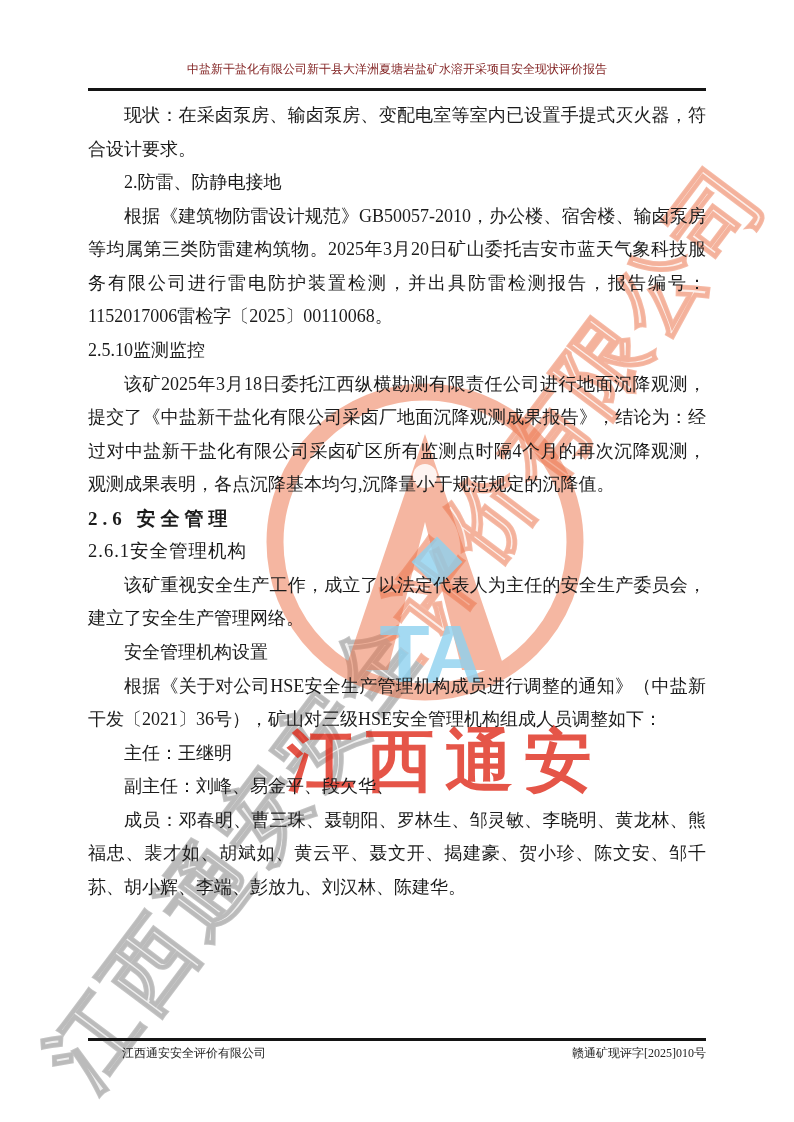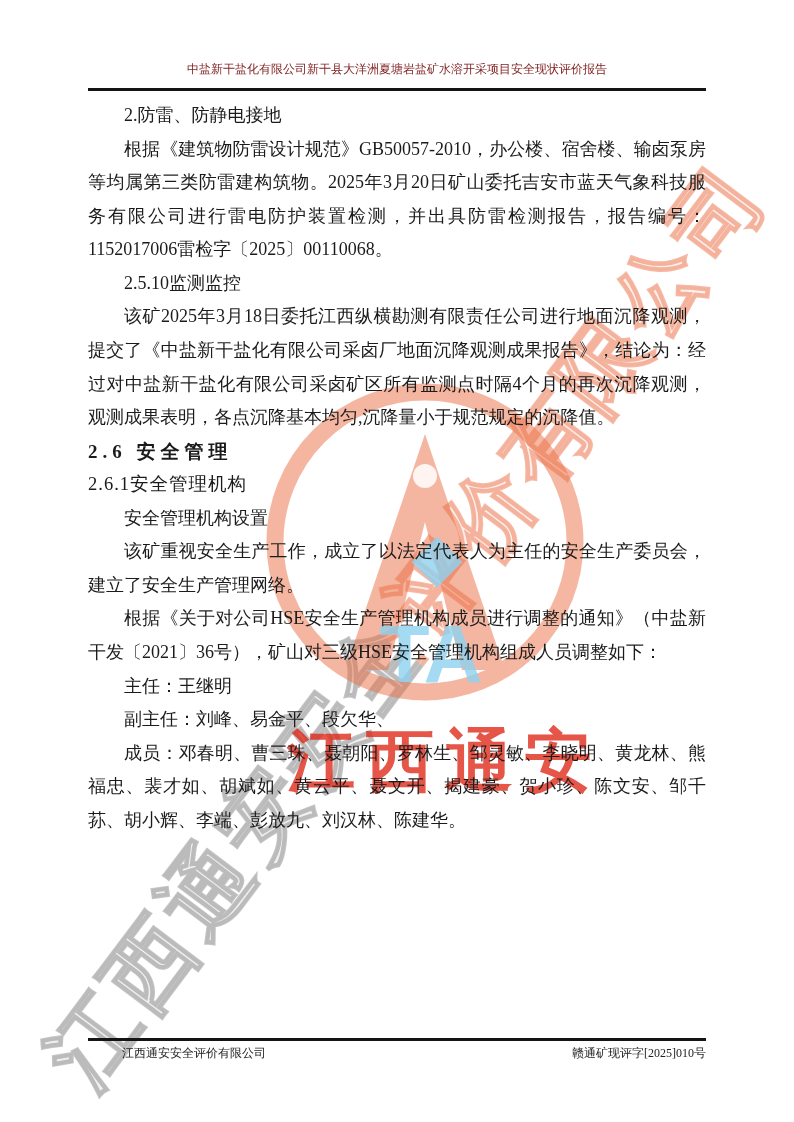--- a/index.html
+++ b/index.html
@@ -20,21 +20,21 @@
     background:#141414; z-index:3;
   }
 
   
   .content {
     position:absolute; left:88px; top:99px; width:618px;
     font-size:18px; line-height:33.57px; color:#1b1b1b;
     text-align:justify; z-index:2;
   }
   .content p { margin:0; text-indent:2em; }
-  .content p.h-sub { text-indent:0;margin-left:36px; }
+  .content p.h-sub { text-indent:0; }
   .content p.h1 { text-indent:0; font-weight:bold; font-size:19px; letter-spacing:5px; }
   .content p.h2 { text-indent:0; font-weight:normal; font-size:18.5px; letter-spacing:1px; }
 
   
   .footer-rule {
     position:absolute; left:88px; top:1038px; width:618px; height:3px;
     background:#141414; z-index:3;
   }
   .footer {
     position:absolute; left:88px; top:1045px; width:618px; height:20px;
@@ -97,28 +97,29 @@
       </g>
     </svg>
 
     <div class="wm-red">江西通安</div>
   </div>
 
   <div class="header-title">中盐新干盐化有限公司新干县大洋洲夏塘岩盐矿水溶开采项目安全现状评价报告</div>
   <div class="header-rule"></div>
 
   <div class="content">
+    <p class="body">现状：在采卤泵房、输卤泵房、变配电室等室内已设置手提式灭火器，符合设计要求。</p>
     <p class="body">2.防雷、防静电接地</p>
     <p class="body">根据《建筑物防雷设计规范》GB50057-2010，办公楼、宿舍楼、输卤泵房等均属第三类防雷建构筑物。2025年3月20日矿山委托吉安市蓝天气象科技服务有限公司进行雷电防护装置检测，并出具防雷检测报告，报告编号：1152017006雷检字〔2025〕00110068。</p>
     <p class="h-sub">2.5.10监测监控</p>
     <p class="body">该矿2025年3月18日委托江西纵横勘测有限责任公司进行地面沉降观测，提交了《中盐新干盐化有限公司采卤厂地面沉降观测成果报告》，结论为：经过对中盐新干盐化有限公司采卤矿区所有监测点时隔4个月的再次沉降观测，观测成果表明，各点沉降基本均匀,沉降量小于规范规定的沉降值。</p>
     <p class="h1">2.6 安全管理</p>
     <p class="h2">2.6.1安全管理机构</p>
+    <p class="body">该矿重视安全生产工作，成立了以法定代表人为主任的安全生产委员会，建立了安全生产管理网络。</p>
     <p class="body">安全管理机构设置</p>
-    <p class="body">该矿重视安全生产工作，成立了以法定代表人为主任的安全生产委员会，建立了安全生产管理网络。</p>
     <p class="body">根据《关于对公司HSE安全生产管理机构成员进行调整的通知》（中盐新干发〔2021〕36号），矿山对三级HSE安全管理机构组成人员调整如下：</p>
     <p class="body">主任：王继明</p>
     <p class="body">副主任：刘峰、易金平、段欠华、</p>
     <p class="body">成员：邓春明、曹三珠、聂朝阳、罗林生、邹灵敏、李晓明、黄龙林、熊福忠、裴才如、胡斌如、黄云平、聂文开、揭建豪、贺小珍、陈文安、邹千荪、胡小辉、李端、彭放九、刘汉林、陈建华。</p>
   </div>
 
   <div class="footer-rule"></div>
   <div class="footer">
     <span class="f-left">江西通安安全评价有限公司</span>
     <span class="f-right">赣通矿现评字[2025]010号</span>

